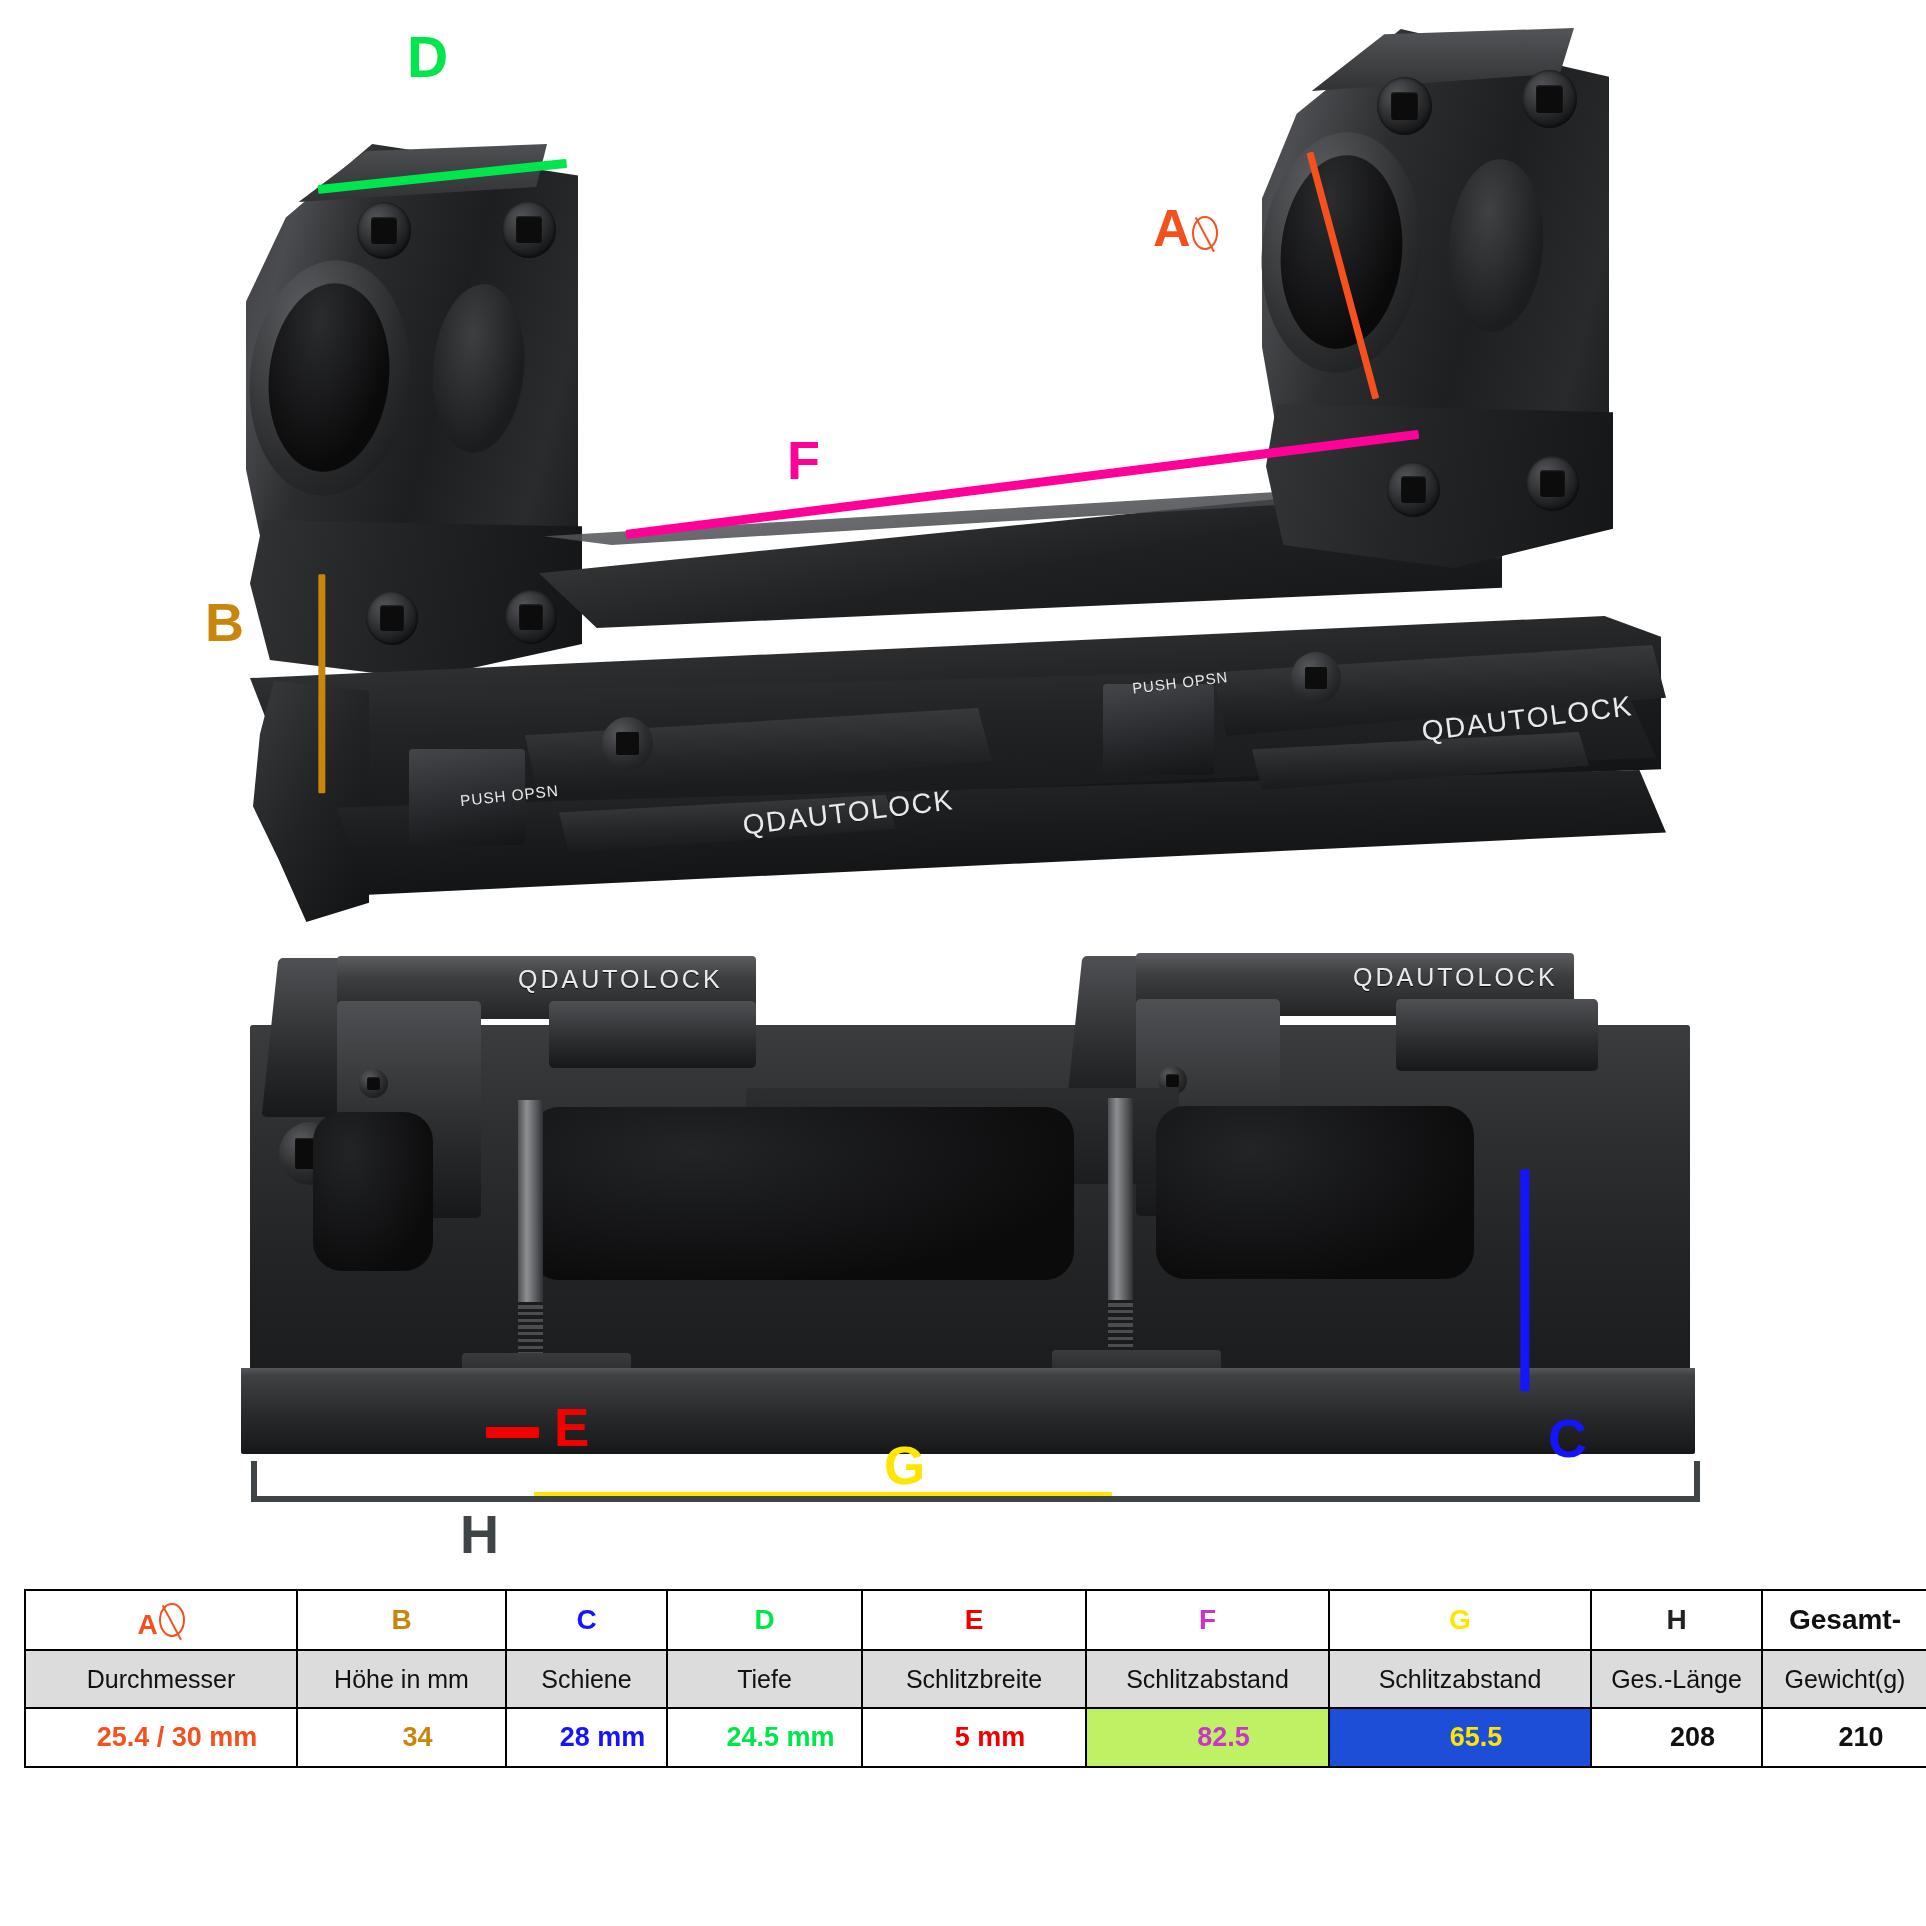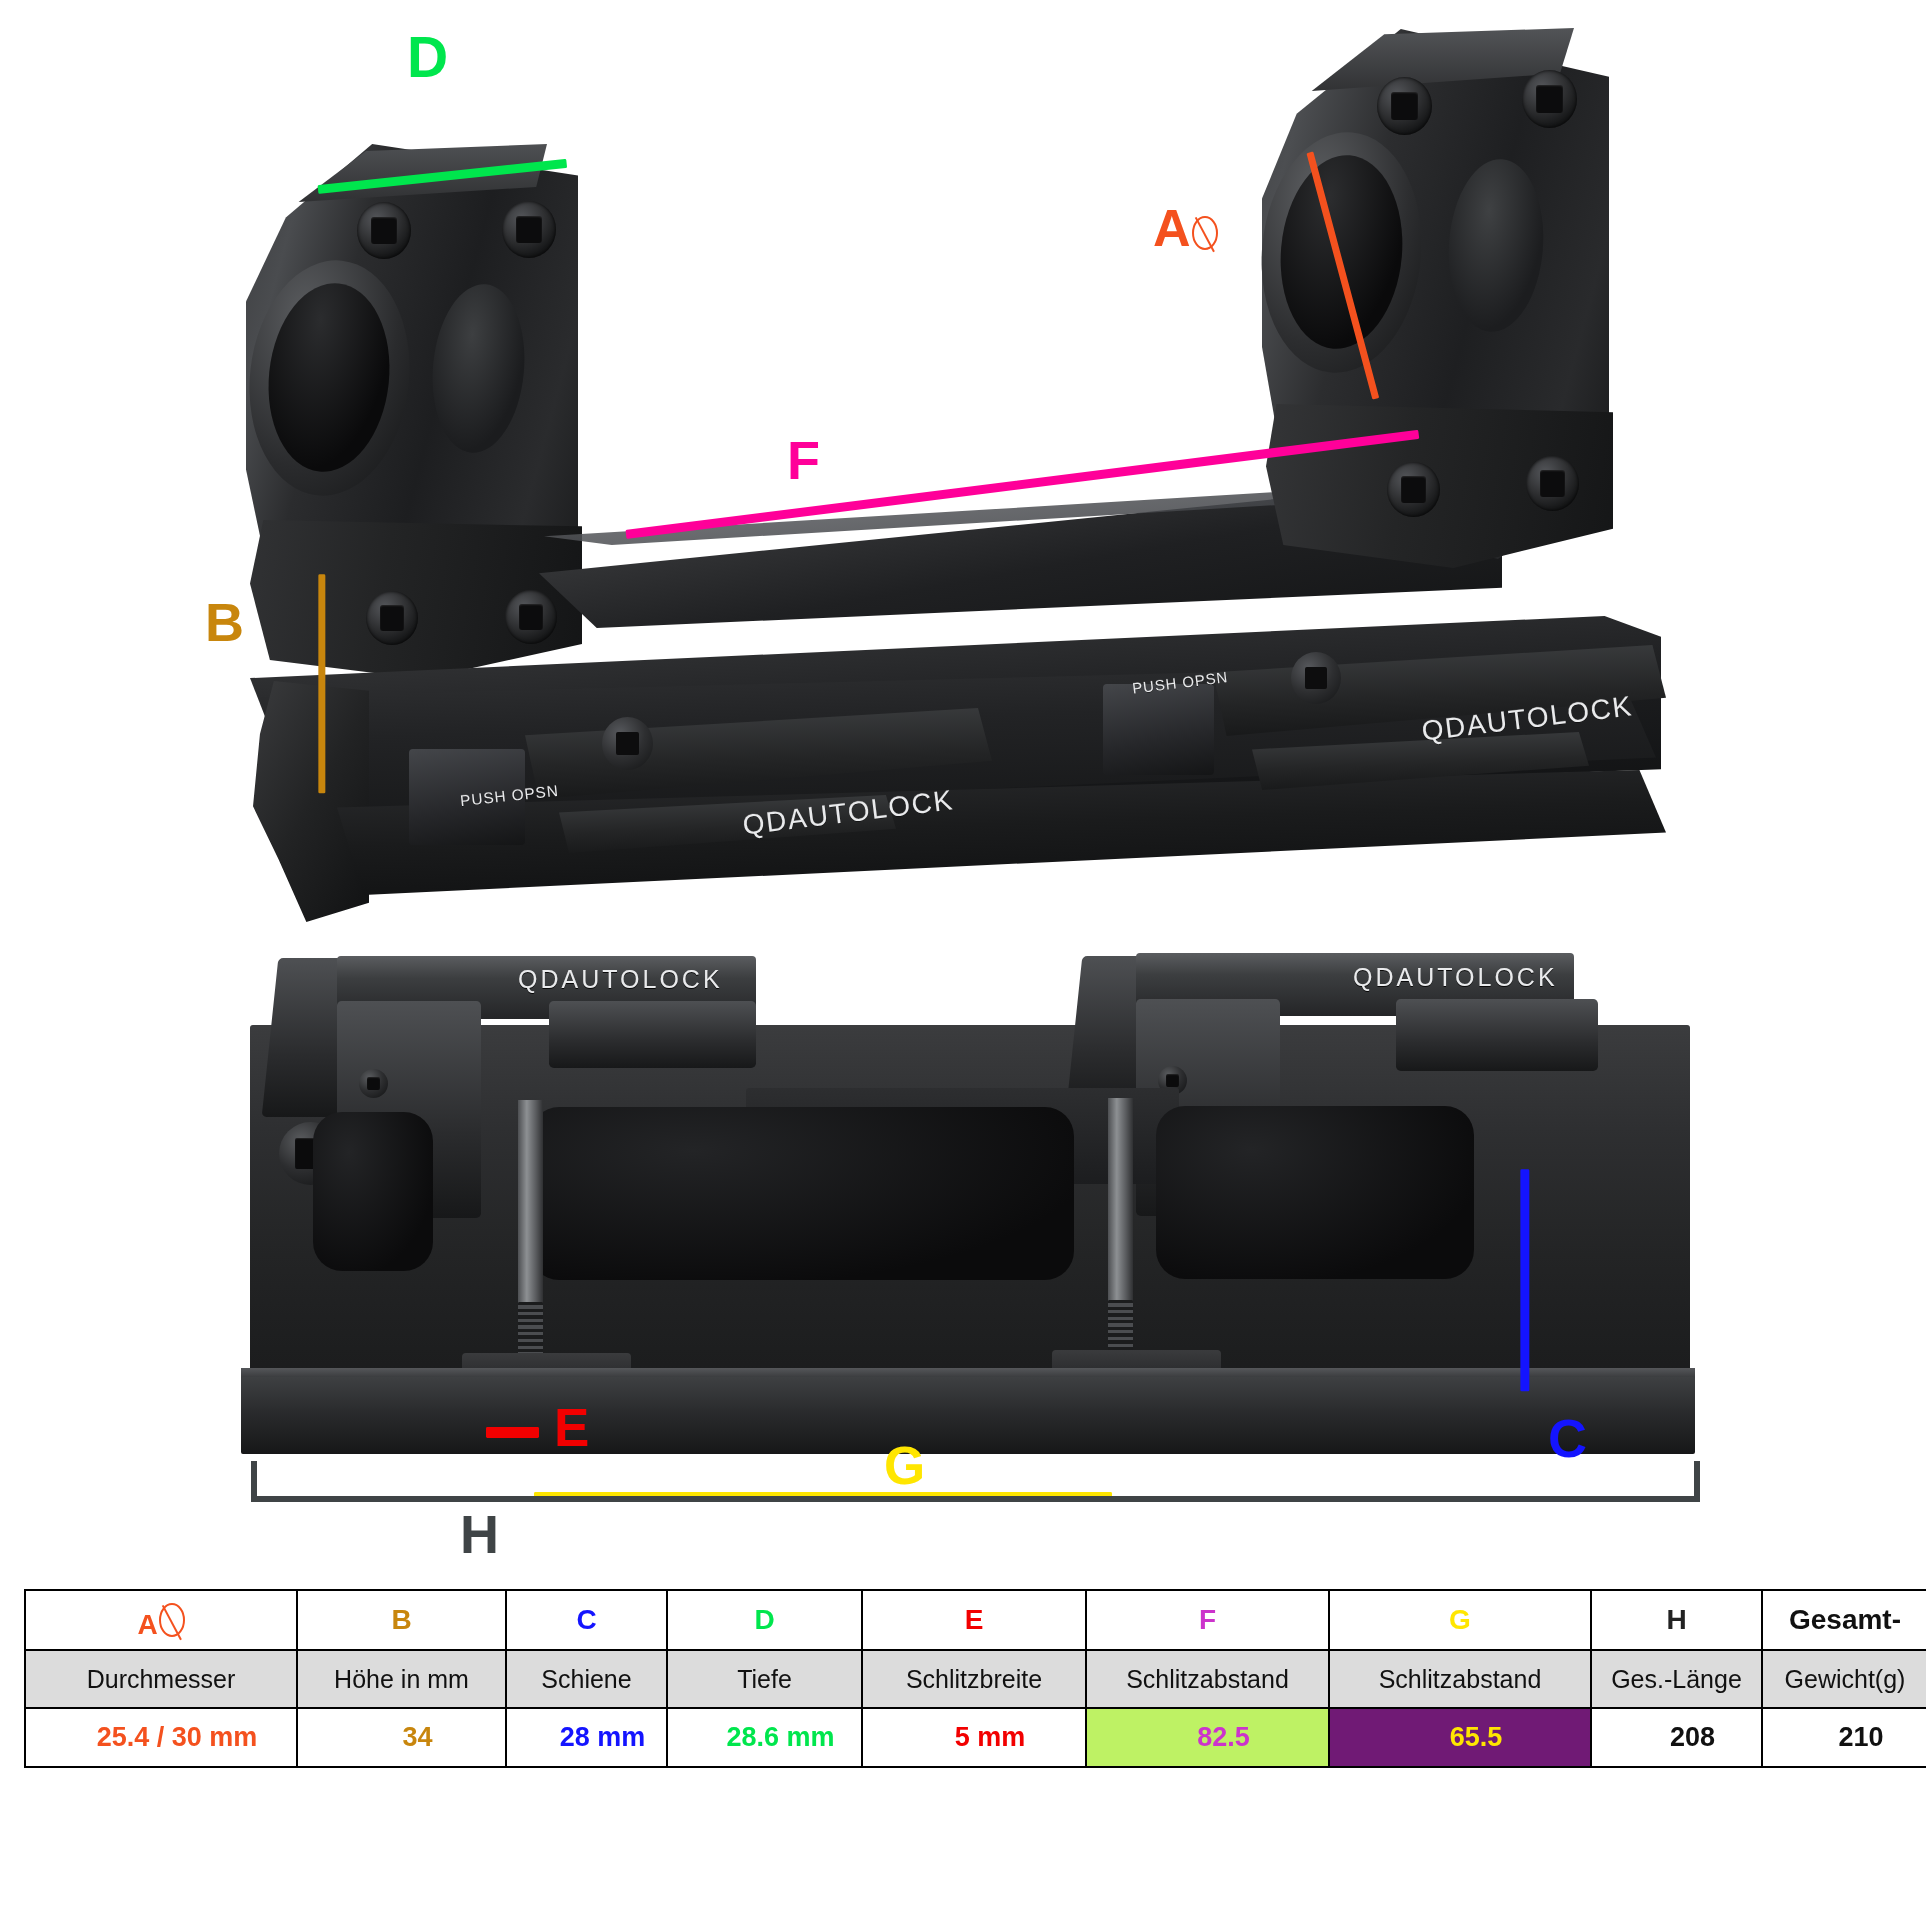--- a/index.html
+++ b/index.html
@@ -385,24 +385,24 @@
             <td>Schlitzbreite</td>
             <td>Schlitzabstand</td>
             <td>Schlitzabstand</td>
             <td>Ges.-Länge</td>
             <td>Gewicht(g)</td>
           </tr>
         <tr class="r-vals" id="row-values">
             <td style="color: rgb(244, 81, 30); background: rgb(255, 255, 255);">25.4 / 30 mm</td>
             <td style="color: rgb(200, 134, 13); background: rgb(255, 255, 255);">34</td>
             <td style="color: rgb(20, 20, 255); background: rgb(255, 255, 255);">28 mm</td>
-            <td style="color: rgb(0, 230, 77); background: rgb(255, 255, 255);">28.6 mm</td>
+            <td style="color: rgb(0, 230, 77); background: rgb(255, 255, 255);">24.5 mm</td>
             <td style="color: rgb(242, 0, 0); background: rgb(255, 255, 255);">5 mm</td>
             <td style="color: rgb(204, 51, 204); background: #bef264;">82.5</td>
-            <td style="color: rgb(255, 230, 0); background: #701a75;">65.5</td>
+            <td style="color: rgb(255, 230, 0); background: #1d4ed8;">65.5</td>
             <td style="color: rgb(17, 17, 17); background: rgb(255, 255, 255);">208</td>
             <td style="color: rgb(17, 17, 17); background: rgb(255, 255, 255);">210</td>
           </tr>
       </tbody>
     </table>
   </div>
 
 </div>
 
 

